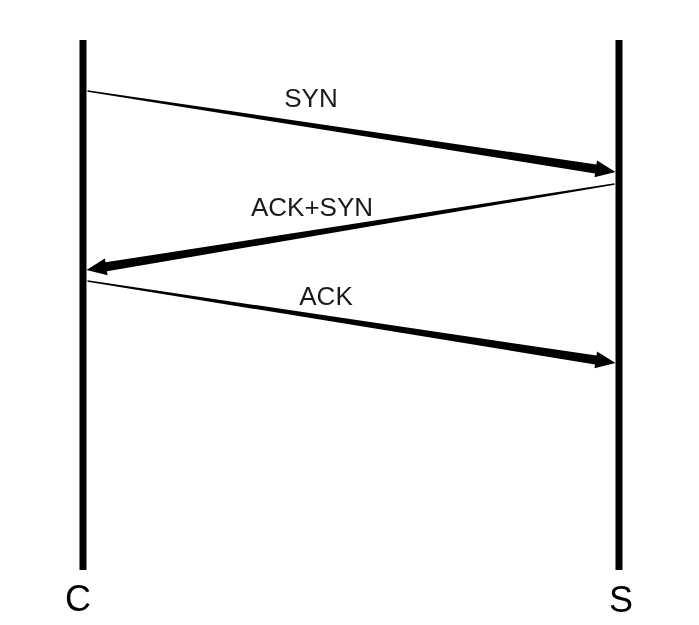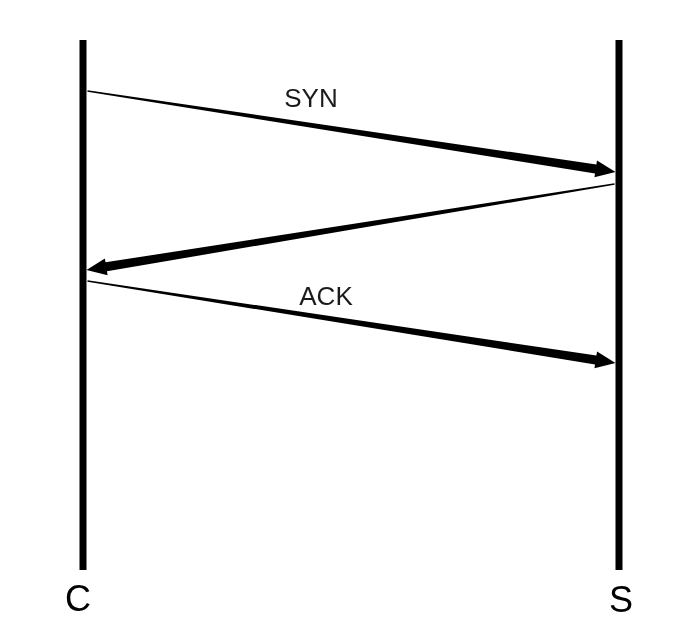--- a/index.html
+++ b/index.html
@@ -49,16 +49,17 @@
 
 <div class="stage">
   <svg id="diagram-svg" width="699" height="625" viewBox="0 0 699 625">
       <line x1="83" x2="83" y1="40" y2="570" stroke="#000000" stroke-width="7"></line>
       <line x1="619" x2="619" y1="40" y2="570" stroke="#000000" stroke-width="7"></line>
       <polygon points="87.39,91.74 595.05,173.42 594.44,177.37 615.50,172.00 597.02,160.57 596.41,164.52 87.61,90.26" fill="#000000"></polygon>
       <polygon points="614.38,183.26 105.52,262.34 104.87,258.40 86.50,270.00 107.61,275.17 106.96,271.23 614.62,184.74" fill="#000000"></polygon>
       <polygon points="87.38,281.74 595.05,364.38 594.43,368.33 615.50,363.00 597.04,351.53 596.43,355.48 87.62,280.26" fill="#000000"></polygon>
     </svg>
   <div class="msg-label" style="left: 311px; top: 98px;">SYN</div>
+  <div class="msg-label" style="left: 312px; top: 207px;">ACK+SYN</div>
   <div class="msg-label" style="left: 315px; top: 296px; margin-left: 11px;">ACK</div>
   <div class="lifeline-label" style="left: 78px; top: 599px;">C</div>
   <div class="lifeline-label" style="left: 621px; top: 600px;">S</div>
 </div>
 
 </body></html>

